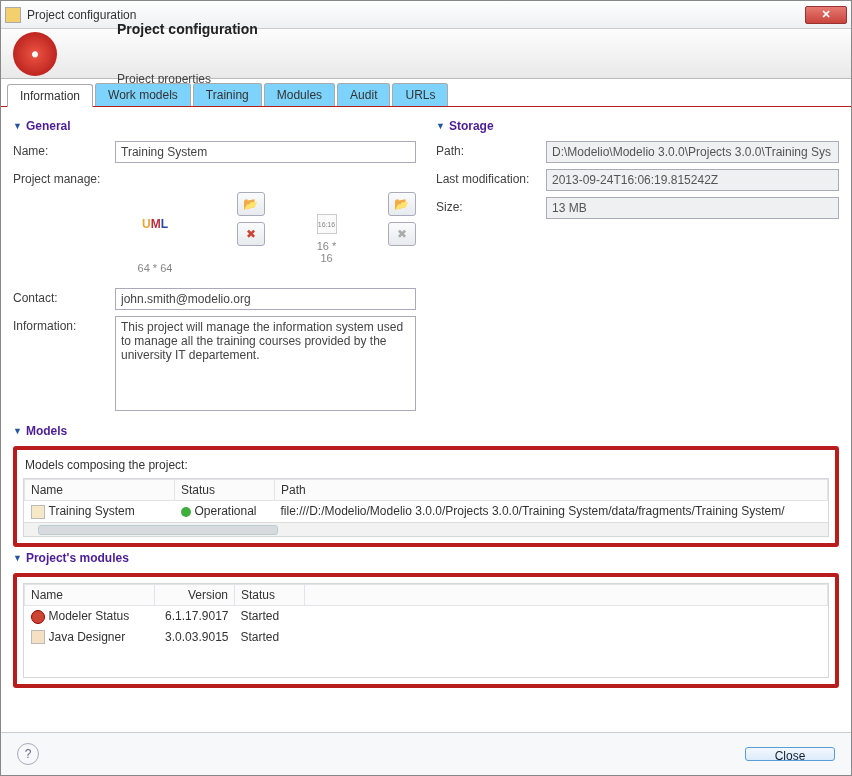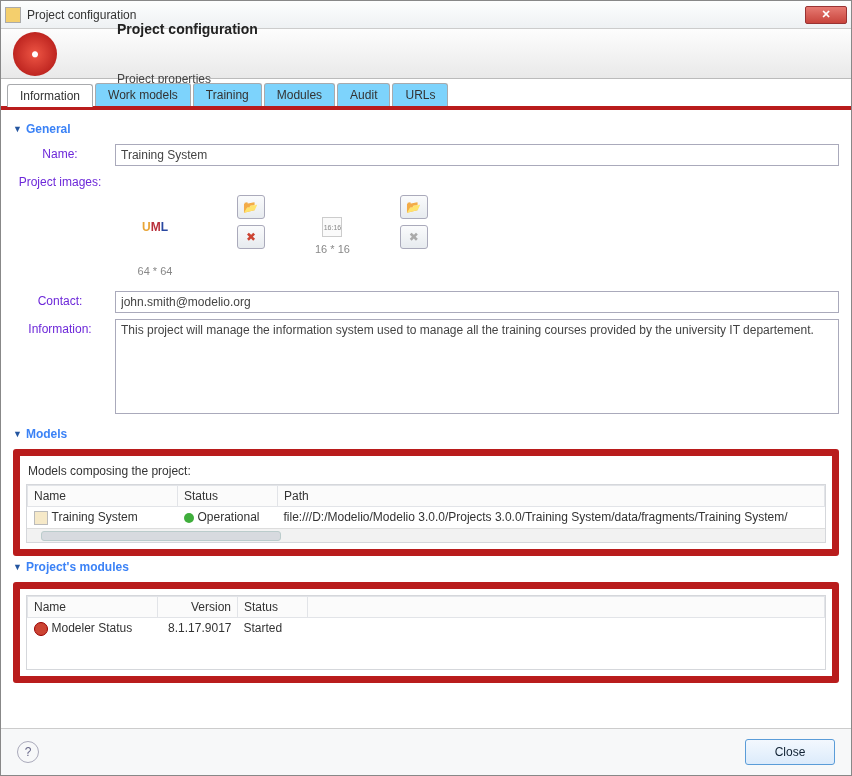--- a/index.html
+++ b/index.html
@@ -5,55 +5,55 @@
 * { box-sizing: border-box; font-family: "Segoe UI", Tahoma, sans-serif; font-size: 12px; }
 body { margin: 0; background: #fff; width: 852px; height: 776px; border: 1px solid #888; display: flex; flex-direction: column; }
 .titlebar { height: 28px; background: linear-gradient(#fdfefe,#eef1f3); display: flex; align-items: center; padding: 0 4px; border-bottom: 1px solid #ccc; }
 .titlebar .app-icon { width: 16px; height: 16px; background: #f4cf6d; border: 1px solid #aaa; margin-right: 6px; }
 .titlebar .title { flex: 1; color: #333; }
 .titlebar .close-btn { width: 42px; height: 18px; background: linear-gradient(#e67a72,#c8443c); border: 1px solid #933; border-radius: 2px; display:flex; align-items:center; justify-content:center; color:#fff; font-weight:bold; font-size:11px; }
 .banner { height: 50px; background: linear-gradient(#fdfdfd,#e9e9e9); display: flex; align-items: center; padding: 4px 12px; border-bottom: 1px solid #bbb; }
 .banner-icon { width: 44px; height: 44px; border-radius: 50%; background: radial-gradient(#e54,#a11); display:flex; align-items:center; justify-content:center; color:#fff; font-weight:bold; margin-right: 60px; }
 .banner-text .h { font-size: 14px; font-weight: bold; color: #222; }
 .banner-text .s { color: #444; margin-top: 35px; }
-.tabs { display: flex; border-bottom: 4px solid #b91c1c; padding: 4px 6px 0 6px; gap:2px; }
+.tabs { display: flex; border-bottom: 1px solid #b91c1c; padding: 4px 6px 0 6px; gap:2px; }
 .tab { background: #7dd3fc; border: 1px solid #a8aaad; border-bottom: none; padding: 4px 12px; border-radius: 3px 3px 0 0; color:#333; }
 .tab.active { background: #fff; position:relative; top:1px; }
 .content { flex:1; padding: 8px 12px; overflow:auto; }
 .cols { display:flex; gap:20px; }
 .col { flex:1; }
-.section-title { color:#3b82f6; font-weight:bold; margin: 4px 0 8px 0; display:flex; align-items:center; gap:4px; }
+.section-title { color:#4c1d95; font-weight:bold; margin: 4px 0 8px 0; display:flex; align-items:center; gap:4px; }
 .section-title::before { content:"▼"; color:#2455a0; font-size:9px; }
 .row { display:flex; align-items:flex-start; margin-bottom:6px; }
-.row label { width:102px; text-align:center; padding-right:8px; color:#6d28d9; padding-top:3px; }
+.row label { width:102px; text-align:left; padding-right:8px; color:#404040; padding-top:3px; }
 .row .field { flex:1; }
 input[type=text], textarea { width:100%; border:1px solid #aab; padding:3px 5px; background:#fff; color:#444; }
 input.ro { background:#eef0f2; color:#555; }
 textarea { height:95px; resize:none; font-family:inherit; }
 .images-area { display:flex; gap:50px; padding-left:110px; align-items:flex-start; }
 .img-block { text-align:center; }
 .uml-logo { width:64px; height:64px; display:flex; align-items:center; justify-content:center; font-weight:bold; font-size:22px; }
 .uml-logo span:nth-child(1){color:#e8a436;} .uml-logo span:nth-child(2){color:#b82f3b;} .uml-logo span:nth-child(3){color:#2948a1;}
 .img-small { width:20px; height:20px; border:1px solid #ccc; background:#fafafa; margin:22px auto 0; font-size:7px; color:#888; display:flex; align-items:center; justify-content:center;}
 .img-block .cap { color:#888; margin-top:6px; font-size:11px; }
 .icon-btn-col { display:flex; flex-direction:column; gap:6px; }
 .icon-btn { width:28px; height:24px; border:1px solid #aab; border-radius:3px; background:linear-gradient(#fafbfc,#e7ebef); display:flex; align-items:center; justify-content:center; color:#555; font-size:13px;}
 .icon-btn.danger { color:#c43; }
-.models-box, .modules-box { border:7px solid #b91c1c; border-radius:3px; padding:6px; }
+.models-box, .modules-box { border:4px solid #b91c1c; border-radius:3px; padding:6px; }
 .sub { color:#333; margin:2px 0 6px 2px; }
 table { width:100%; border-collapse:collapse; }
 th { text-align:left; font-weight:normal; color:#333; background:#fbfbfb; border:1px solid #e2e4e8; padding:3px 6px; }
 td { padding:3px 6px; color:#333; white-space:nowrap; overflow:hidden; text-overflow:ellipsis; }
 .dot { display:inline-block; width:10px; height:10px; border-radius:50%; background:#3fae3c; margin-right:4px; vertical-align:middle; }
 .scroll-shell { border:1px solid #d5d7db; overflow:auto; }
 .hscroll { height:14px; background:#f2f2f2; border-top:1px solid #ddd; position:relative; }
 .hscroll .thumb { position:absolute; left:14px; top:2px; height:10px; width:240px; background:#d7dadf; border:1px solid #bcc; border-radius:3px; }
 .footer { border-top:1px solid #ccc; padding:10px 16px; display:flex; align-items:center; background:#f7f8f9; }
 .help { width:22px; height:22px; border-radius:50%; border:1px solid #aab; display:flex; align-items:center; justify-content:center; color:#668; }
-.close-main { margin-left:auto; width:90px; height:26px; border:1px solid #5a9cd8; border-radius:3px; background:linear-gradient(#f3f8fe,#dcebfb); color:#123; }
+.close-main { margin-left:auto; width:90px; height:14px; border:1px solid #5a9cd8; border-radius:3px; background:linear-gradient(#f3f8fe,#dcebfb); color:#123; }
 .row-ic { width:14px; height:14px; display:inline-block; vertical-align:middle; margin-right:4px; border:1px solid #bbb; background:#f6e9c8; }
 .row-ic.pt { background:#dbe6f7; }
 .row-ic.mod { background:#c43; border-radius:50%; border-color:#900; }
 .row-ic.java { background:#f5e0c3; }
 .col.right .row label { width:110px; }
 </style>
 </head>
 <body>
 
 <div class="titlebar">
@@ -82,21 +82,21 @@
 <div class="content">
 
   <div class="cols">
     <div class="col">
       <div class="section-title">General</div>
       <div class="row">
         <label>Name:</label>
         <div class="field"><input type="text" value="Training System" style=""></div>
       </div>
       <div class="row">
-        <label>Project images:</label>
+        <label>Project manage:</label>
       </div>
       <div class="images-area">
         <div class="img-block">
           <div class="uml-logo">
               <span>U</span>
               <span>M</span>
               <span>L</span>
             </div>
           <div class="cap">64 * 64</div>
         </div>
@@ -124,20 +124,35 @@
       <div class="row" style="margin-top:14px;">
         <label>Contact:</label>
         <div class="field"><input type="text" value="john.smith@modelio.org" style=""></div>
       </div>
       <div class="row">
         <label>Information:</label>
         <div class="field"><textarea style="">This project will manage the information system used to manage all the training courses provided by the university IT departement.</textarea></div>
       </div>
     </div>
 
+    <div class="col right">
+      <div class="section-title">Storage</div>
+      <div class="row">
+        <label>Path:</label>
+        <div class="field"><input class="ro" type="text" readonly="" value="D:\Modelio\Modelio 3.0.0\Projects 3.0.0\Training Sys" style=""></div>
+      </div>
+      <div class="row">
+        <label>Last modification:</label>
+        <div class="field"><input class="ro" type="text" readonly="" value="2013-09-24T16:06:19.815242Z" style=""></div>
+      </div>
+      <div class="row">
+        <label>Size:</label>
+        <div class="field"><input class="ro" type="text" readonly="" value="13 MB" style=""></div>
+      </div>
+    </div>
   </div>
 
   <div class="section-title">Models</div>
   <div class="models-box">
     <div class="sub">Models composing the project:</div>
     <div class="scroll-shell">
       <table>
         <colgroup>
             <col style="width:150px">
             <col style="width:100px">
@@ -174,21 +189,27 @@
           </colgroup>
         <tbody>
             <tr>
           <th>Name</th>
           <th style="text-align:right">Version</th>
           <th>Status</th>
           <th></th>
         </tr>
         <tr>
           <td><span class="row-ic mod"></span><span>Modeler Status</span></td>
-          <td style="text-align:right">8.1.17.9017</td>
+          <td style="text-align:right">6.1.17.9017</td>
+          <td>Started</td>
+              <td></td>
+        </tr>
+        <tr>
+          <td><span class="row-ic java"></span><span>Java Designer</span></td>
+          <td style="text-align:right">3.0.03.9015</td>
           <td>Started</td>
               <td></td>
         </tr>
       </tbody>
         </table>
     </div>
   </div>
 
 </div>
 

